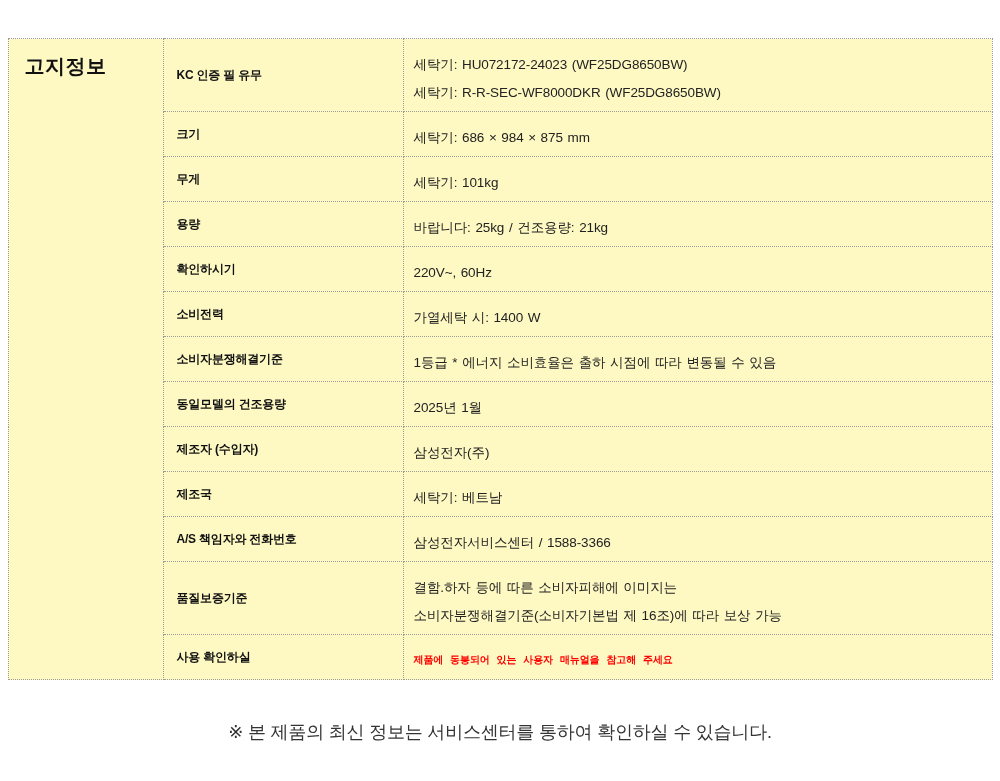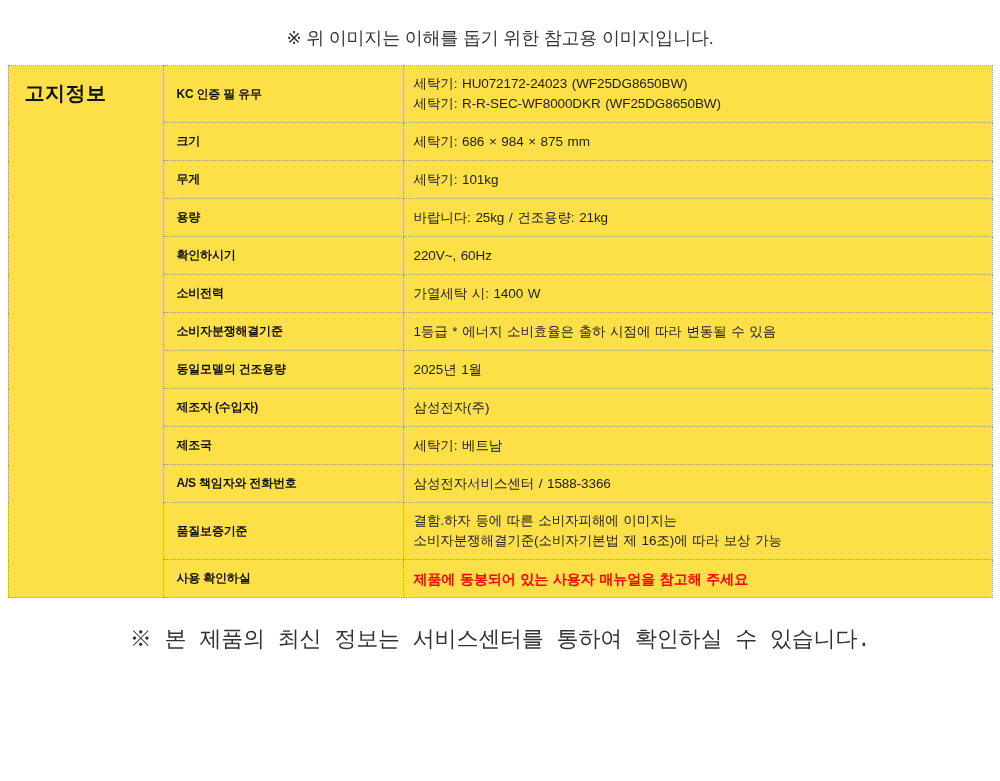--- a/index.html
+++ b/index.html
@@ -16,52 +16,51 @@
     padding-top:25px; text-align:center;
     font-size:18px; line-height:27px; color:var(--text);
     letter-spacing:-0.2px;
   }
   table.notice{
     border-collapse:collapse; table-layout:fixed;
     width:984px; margin:13px auto 0 auto;
   }
   table.notice td{
     border:1px dotted var(--border);
-    background:#fde047;
+    background:#fef9c3;
   }
   tr.spec-row{ height:38px; }
   td.section-cell{
     vertical-align:top; padding:14px 10px 0 16px;
     font-size:20px; font-weight:bold; color:var(--label);
     letter-spacing:0.5px;
   }
   td.label-cell{
     vertical-align:middle; padding:8px 10px 8px 13px;
     font-size:12px; font-weight:bold; color:var(--label);
     letter-spacing:-0.2px;
   }
   td.value-cell{
     vertical-align:middle; padding:8px 12px 8px 10px;
     font-size:13.5px; color:var(--value);
     letter-spacing:-0.1px; word-spacing:1px;
   }
-  .vline{ line-height:20px; white-space:nowrap; }
+  .vline{ line-height:20px; white-space:nowrap;margin-top:8px; }
   td.value-cell.highlight .vline{
-    color:var(--highlight); font-weight:bold; font-size:14px;
+    color:var(--highlight); font-weight:bold; font-size:10px;font-family:Liberation Mono, monospace;
   }
   .footer-note{
-    margin-top:26px; text-align:center;
-    font-size:22px; color:var(--text); letter-spacing:-0.2px;font-family:Liberation Mono, monospace;
+    margin-top:40px; text-align:center;
+    font-size:18px; color:var(--text); letter-spacing:-0.2px;
   }
 </style>
 </head>
 <body>
 
 <div class="header-note">
-  <div>※ 위 이미지는 이해를 돕기 위한 참고용 이미지입니다.</div>
 </div>
 
 <table class="notice">
   <colgroup>
     <col style="width:155px">
     <col style="width:240px">
     <col style="width:589px">
   </colgroup>
   <tbody>
       <tr class="spec-row">

